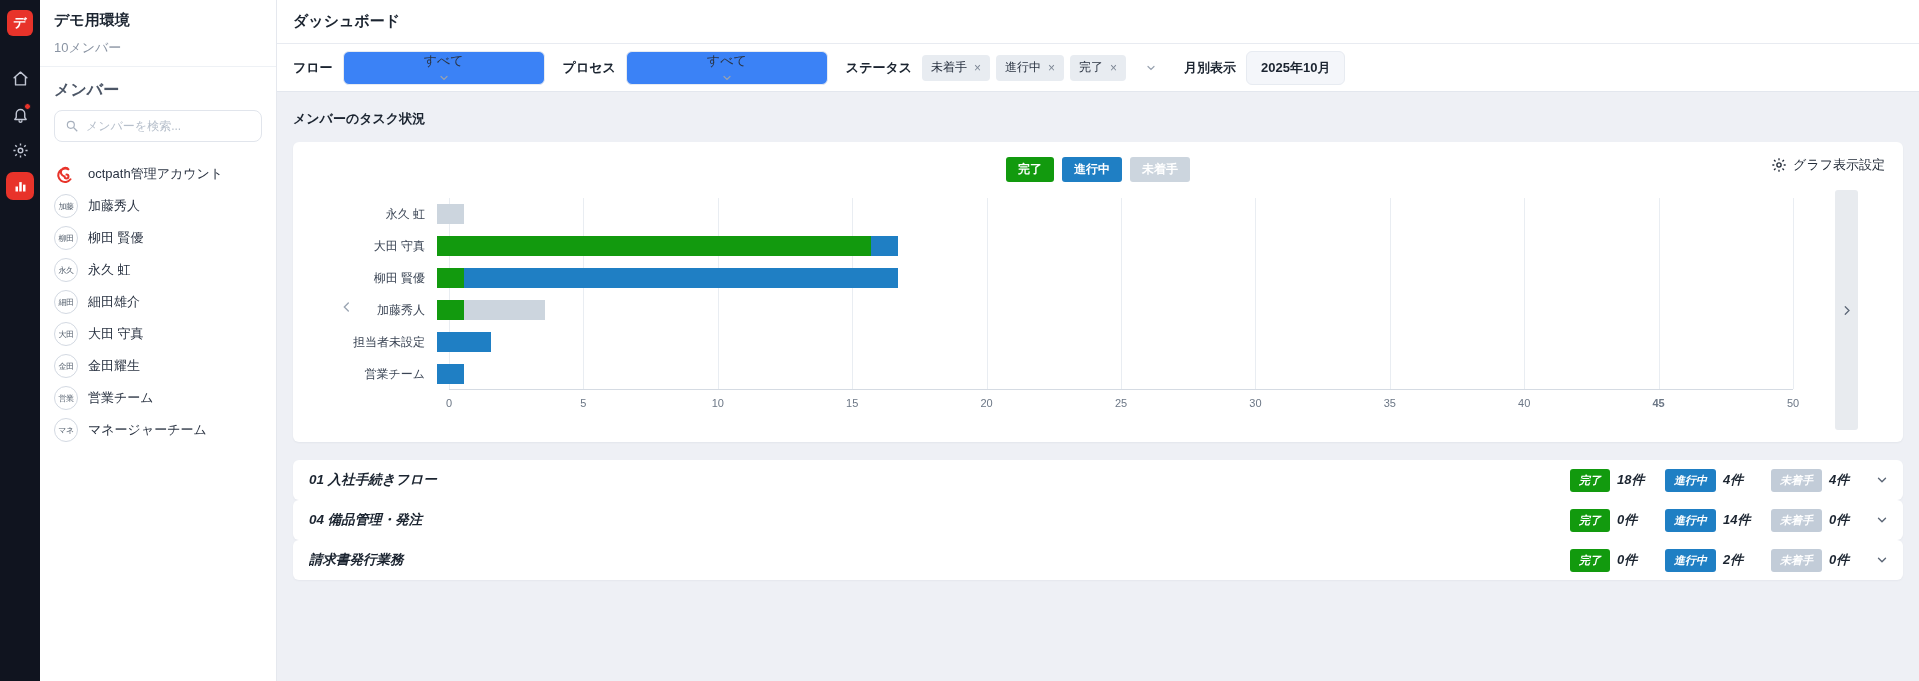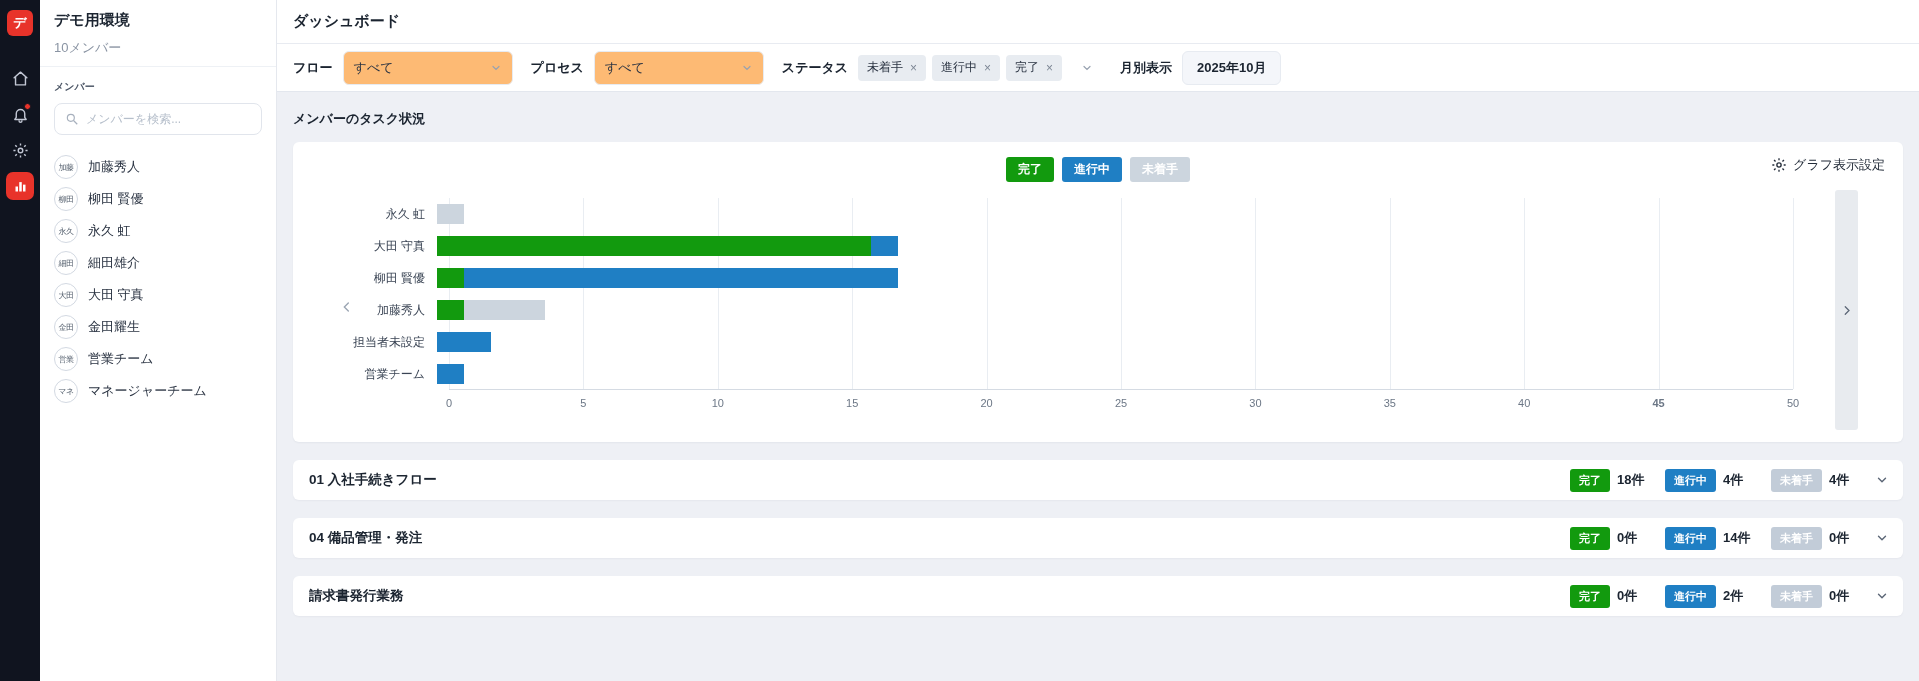--- a/index.html
+++ b/index.html
@@ -17,39 +17,39 @@
   .icon-btn{width:40px;height:36px;display:flex;align-items:center;justify-content:center;color:#c2c7d4;cursor:pointer;position:relative;}
   .icon-wrap{display:flex;align-items:center;justify-content:center;}
   .active-pill{width:28px;height:28px;background:var(--red);border-radius:7px;display:flex;align-items:center;justify-content:center;color:#fff;}
   .notif-dot{position:absolute;top:7px;right:9px;width:7px;height:7px;border-radius:50%;background:var(--red);border:1.5px solid #10141f;}
 
   
   .sidebar{width:237px;background:#fff;border-right:1px solid var(--line);display:flex;flex-direction:column;flex:none;}
   .ws-header{padding:11px 14px 9px;border-bottom:1px solid #eef1f5;}
   .ws-name{font-size:15px;font-weight:700;}
   .ws-sub{font-size:13px;color:var(--mut);margin-top:9px;}
-  .members-label{font-size:10px;font-weight:700;color:#4c5666;padding:13px 14px 9px;}
+  .members-label{font-size:16px;font-weight:700;color:#4c5666;padding:13px 14px 9px;}
   .search-box{margin:0 14px 10px;height:32px;border:1px solid #e1e5ec;border-radius:8px;display:flex;align-items:center;gap:7px;padding:0 10px;color:#a7b0bd;background:#fff;}
   .search-box input{border:0;outline:0;flex:1;font-size:12px;color:#333;min-width:0;background:transparent;font-family:inherit;}
   .search-box input::placeholder{color:#b6bfcb;}
   .member-list{flex:1;overflow:hidden;padding:6px 0;}
   .member-item{display:flex;align-items:center;gap:10px;padding:0 14px;height:32px;cursor:pointer;}
   .avatar{width:24px;height:24px;border-radius:50%;border:1px solid #d3d9e2;display:flex;align-items:center;justify-content:center;font-size:8px;color:#55606e;flex:none;background:#fff;letter-spacing:-0.5px;overflow:hidden;}
   .logo-avatar{border:none;}
   .member-name{font-size:13px;color:#2a3342;white-space:nowrap;}
 
   
   .main{flex:1;display:flex;flex-direction:column;min-width:0;background:var(--bg);}
   .page-header{height:44px;background:#fff;border-bottom:1px solid #e8ebf1;display:flex;align-items:center;padding:0 16px;flex:none;}
   .page-title{font-size:15px;font-weight:700;}
 
   .filter-bar{height:48px;background:#fff;border-bottom:1px solid #e3e7ee;display:flex;align-items:center;padding:0 16px;gap:10px;flex:none;}
   .filter-label{font-size:13px;font-weight:700;margin-left:8px;white-space:nowrap;}
   .filter-label:first-child{margin-left:0;}
-  .select{width:170px;height:34px;background:#fdba74;border:1px solid #e7ebf1;border-radius:6px;display:flex;align-items:center;justify-content:space-between;padding:0 10px;font-size:13px;color:#2a3342;cursor:pointer;}
+  .select{width:202px;height:34px;background:#3b82f6;border:1px solid #e7ebf1;border-radius:6px;display:flex;align-items:center;justify-content:space-between;padding:0 10px;font-size:13px;color:#2a3342;cursor:pointer;flex-direction:column;}
   .select .chev{color:#98a2b0;display:flex;}
   .status-tags{display:flex;align-items:center;gap:6px;}
   .tag{background:#e8ecf1;border-radius:4px;height:26px;display:flex;align-items:center;gap:7px;padding:0 9px;font-size:12px;color:#2a3342;cursor:default;}
   .tag-x{color:#7d8795;font-size:12px;cursor:pointer;line-height:1;}
   .status-chev{width:30px;height:34px;display:flex;align-items:center;justify-content:center;color:#98a2b0;cursor:pointer;}
   .month-box{height:34px;background:#f4f6fa;border:1px solid #e7ebf1;border-radius:6px;display:flex;align-items:center;padding:0 14px;font-size:13px;font-weight:700;color:var(--ink);cursor:pointer;white-space:nowrap;}
 
   .content{flex:1;padding:18px 16px 0;overflow:hidden;}
   .section-title{font-size:13px;font-weight:700;margin-bottom:14px;}
 
@@ -65,21 +65,21 @@
   .crow{display:flex;align-items:center;height:32px;}
   .clabel{width:126px;padding-right:12px;text-align:right;font-size:12px;color:var(--ink2);flex:none;white-space:nowrap;}
   .ctrack{flex:1;height:20px;display:flex;position:relative;}
   .seg{height:100%;flex:none;}
   .chart-axis{position:relative;height:24px;margin-left:138px;}
   .tick{position:absolute;transform:translateX(-50%);font-size:11px;color:#6c7786;top:7px;}
   .nav-left{position:absolute;left:46px;top:55%;transform:translateY(-50%);color:#9aa4b2;cursor:pointer;display:flex;}
   .nav-right-strip{position:absolute;right:45px;top:48px;bottom:12px;width:23px;background:#e8ebef;border-radius:3px;display:flex;align-items:center;justify-content:center;color:#5b6676;cursor:pointer;}
 
   
-  .task-row{background:#fff;border-radius:6px;height:40px;display:flex;align-items:center;padding:0 14px 0 16px;margin-bottom:18px;box-shadow:0 1px 2px rgba(20,30,50,.04);cursor:pointer;}
+  .task-row{background:#fff;border-radius:6px;height:40px;display:flex;align-items:center;padding:0 14px 0 16px;margin-bottom:0;box-shadow:0 1px 2px rgba(20,30,50,.04);cursor:pointer;font-style:italic;}
   .task-name{font-size:13.5px;font-weight:700;flex:1;white-space:nowrap;overflow:hidden;}
   .task-badges{display:flex;align-items:center;}
   .badge{border-radius:3px;color:#fff;font-size:11px;font-weight:700;padding:4px 9px;white-space:nowrap;}
   .task-badges .badge{margin-left:16px;}
   .task-badges .badge:first-child{margin-left:0;}
   .task-badges .count{margin-left:7px;min-width:32px;font-size:13px;font-weight:700;color:var(--ink);white-space:nowrap;}
   .badge-done{background:var(--green);}
   .badge-progress{background:var(--blue);}
   .badge-notstarted{background:var(--gray);}
   .row-chev{margin-left:14px;color:#5b6676;display:flex;}
@@ -136,20 +136,28 @@
     <div class="search-box">
       <span class="icon-wrap">
         <svg viewBox="0 0 24 24" width="14" height="14" fill="none" stroke="currentColor" stroke-width="2">
             <circle cx="10" cy="10" r="6"></circle>
             <path d="M15 15 L21 21"></path>
           </svg>
       </span>
       <input placeholder="メンバーを検索..." style="">
     </div>
     <div class="member-list">
+        <div class="member-item">
+          <span class="avatar logo-avatar">
+            <svg viewBox="0 0 24 24" width="19" height="19" fill="none" stroke="var(--red)" stroke-width="2.6" stroke-linecap="round">
+              <path d="M12 12a2.5 2.5 0 1 1-2.5 2.5A5.5 5.5 0 1 1 15 6a8.5 8.5 0 1 0 2 12"></path>
+            </svg>
+          </span>
+          <span class="member-name">octpath管理アカウント</span>
+        </div>
         <div class="member-item">
           <span class="avatar">加藤</span>
           <span class="member-name">加藤秀人</span>
         </div>
         <div class="member-item">
           <span class="avatar">柳田</span>
           <span class="member-name">柳田 賢優</span>
         </div>
         <div class="member-item">
           <span class="avatar">永久</span>

